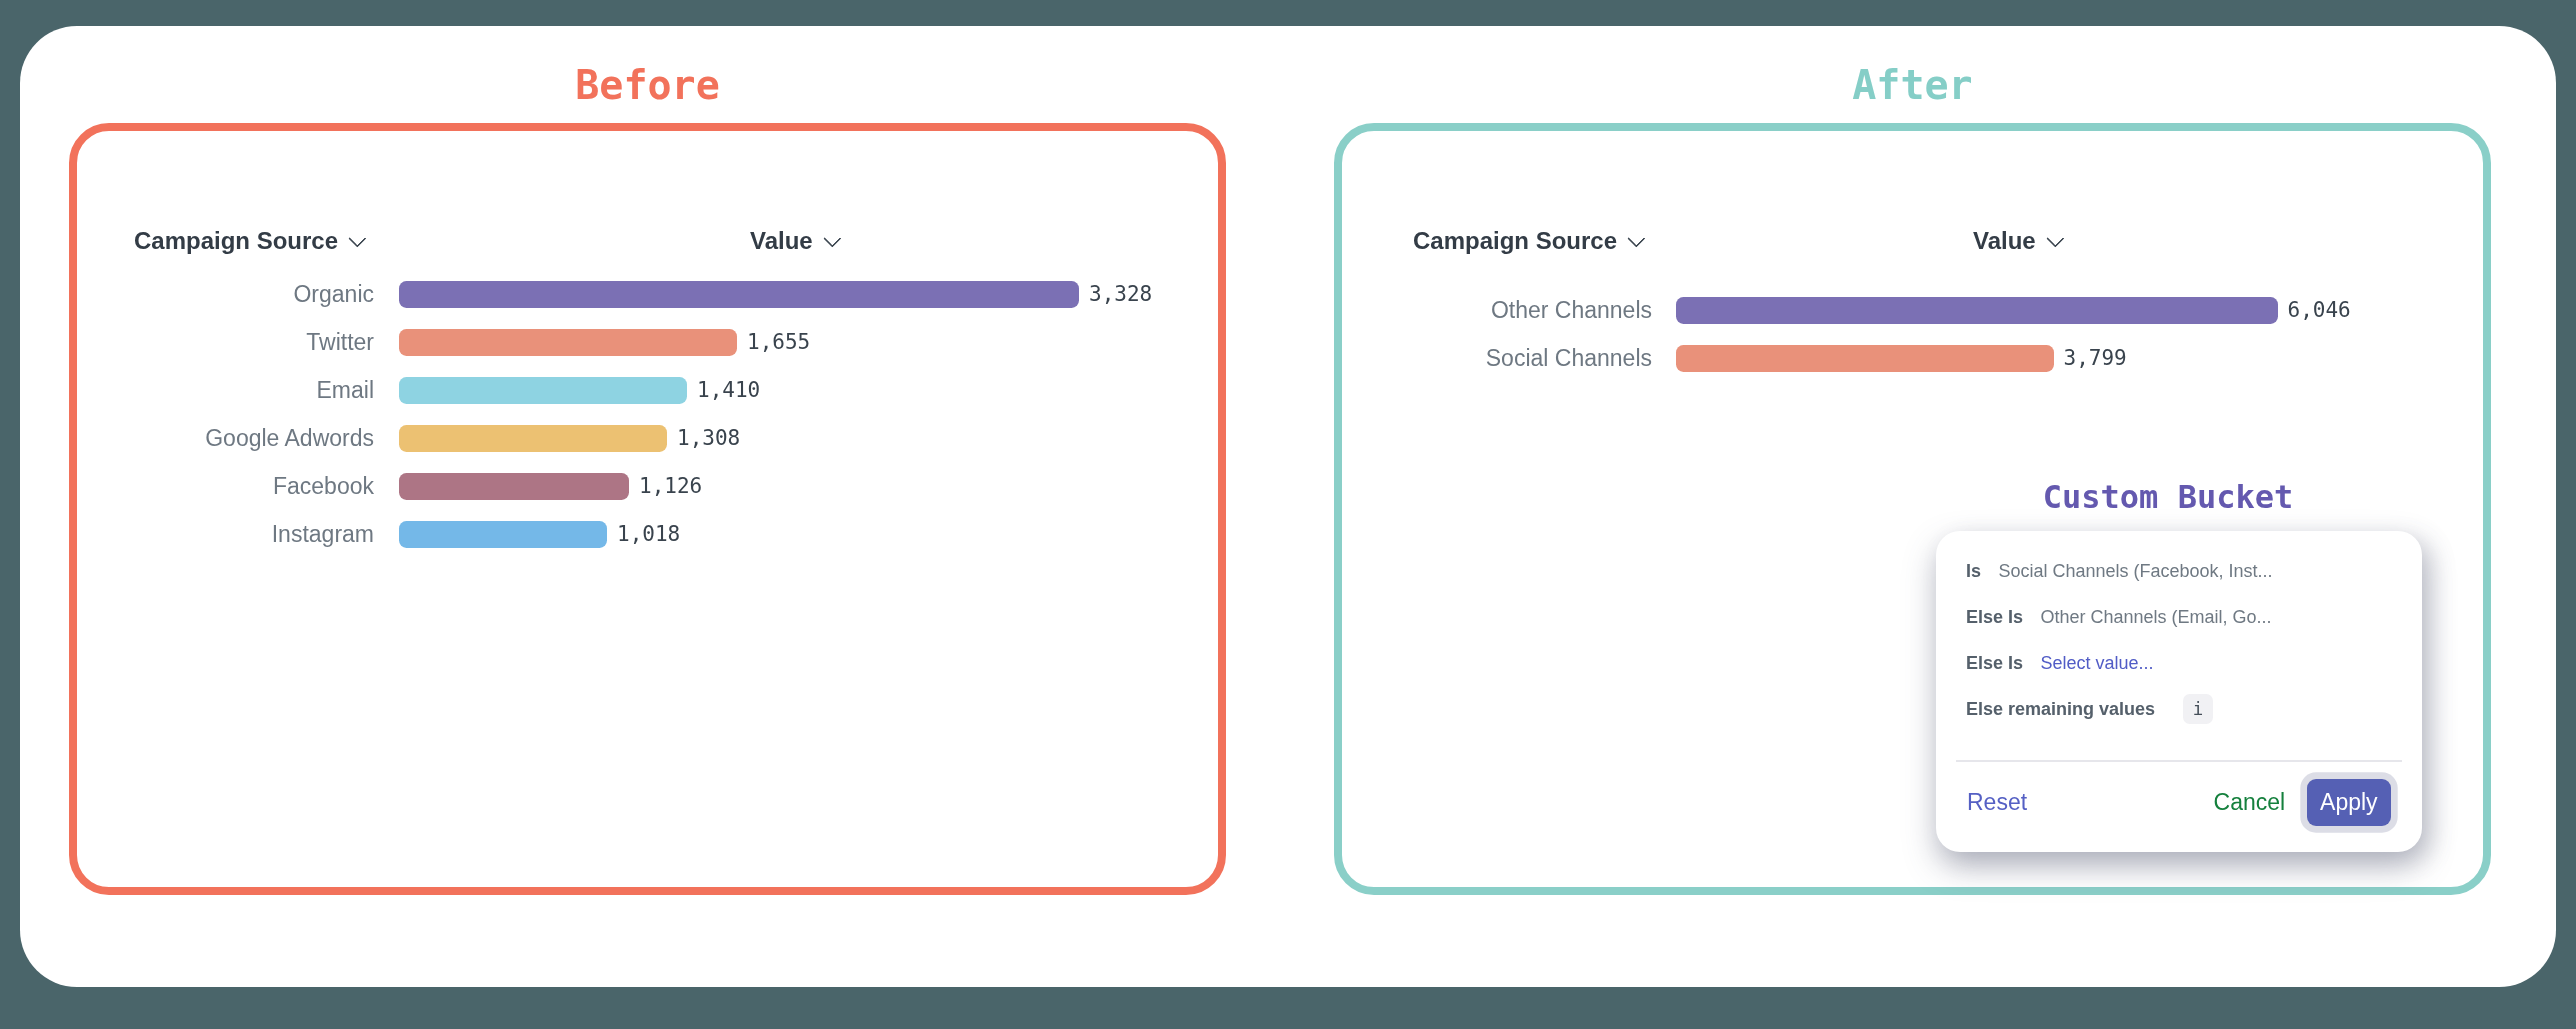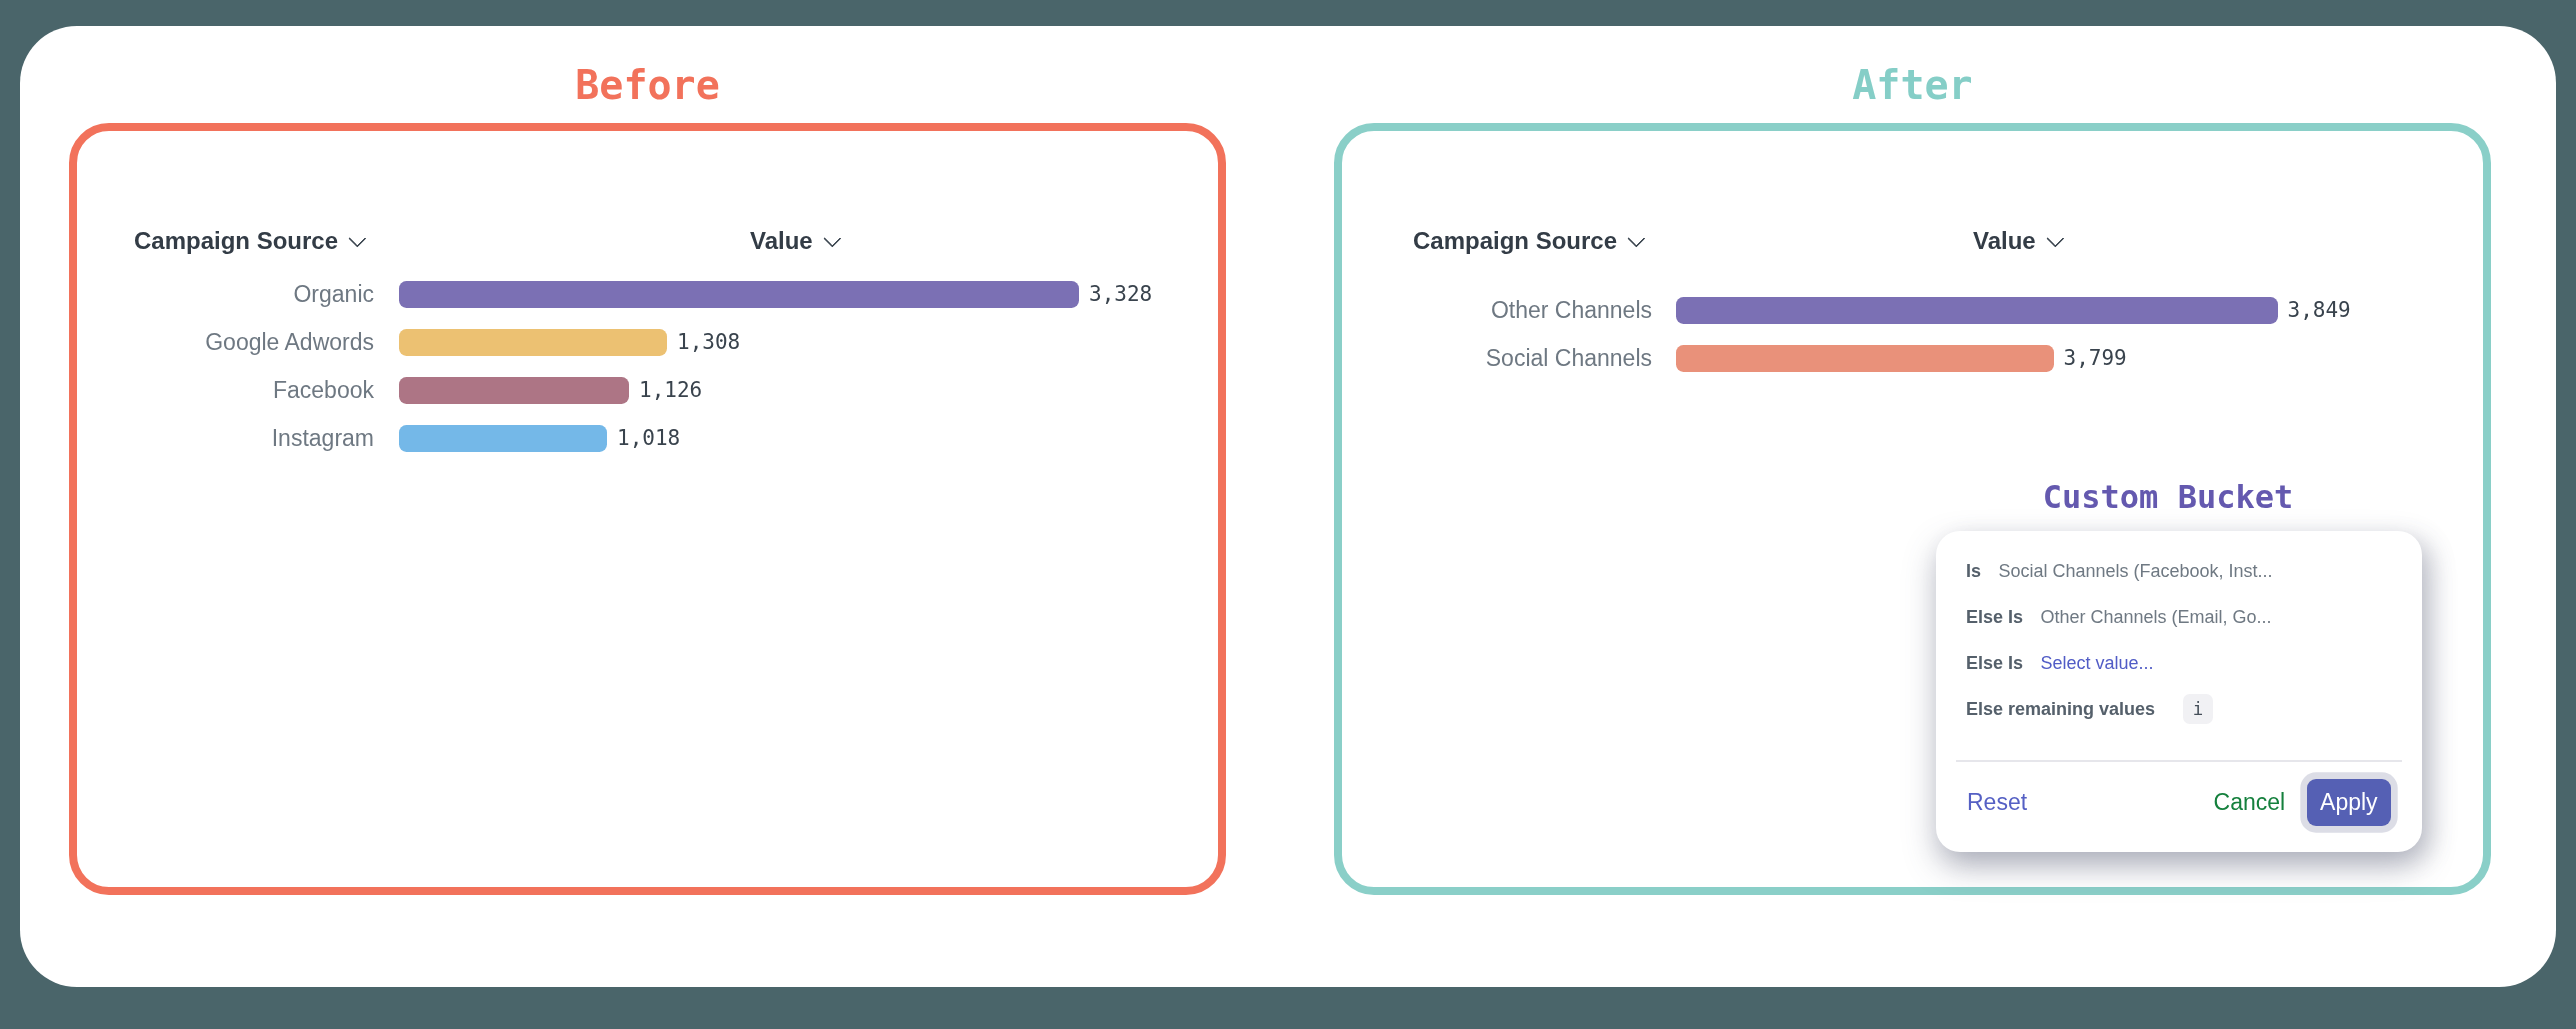--- a/index.html
+++ b/index.html
@@ -69,20 +69,30 @@
   <div class="col-header b-h2">
     <span>Value</span><span class="chev"></span>
   </div>
   <div class="rows" id="before-rows">
       <div class="crow">
         <span class="row-label">Organic</span>
         <span class="bar" style="width: 680px; background: rgb(123, 112, 180);"></span>
         <span class="row-value">3,328</span>
       </div>
       <div class="crow">
+        <span class="row-label">Twitter</span>
+        <span class="bar" style="width: 338px; background: rgb(233, 145, 122);"></span>
+        <span class="row-value">1,655</span>
+      </div>
+      <div class="crow">
+        <span class="row-label">Email</span>
+        <span class="bar" style="width: 288px; background: rgb(142, 211, 226);"></span>
+        <span class="row-value">1,410</span>
+      </div>
+      <div class="crow">
         <span class="row-label">Google Adwords</span>
         <span class="bar" style="width: 268px; background: rgb(236, 193, 114);"></span>
         <span class="row-value">1,308</span>
       </div>
       <div class="crow">
         <span class="row-label">Facebook</span>
         <span class="bar" style="width: 230px; background: rgb(173, 117, 133);"></span>
         <span class="row-value">1,126</span>
       </div>
       <div class="crow">
@@ -97,21 +107,21 @@
   <div class="col-header a-h1">
     <span>Campaign Source</span><span class="chev"></span>
   </div>
   <div class="col-header a-h2">
     <span>Value</span><span class="chev"></span>
   </div>
   <div class="rows" id="after-rows">
       <div class="crow">
         <span class="row-label">Other Channels</span>
         <span class="bar" style="width: 602px; background: rgb(123, 112, 180);"></span>
-        <span class="row-value">3,849</span>
+        <span class="row-value">6,046</span>
       </div>
       <div class="crow">
         <span class="row-label">Social Channels</span>
         <span class="bar" style="width: 378px; background: rgb(233, 145, 122);"></span>
         <span class="row-value">3,799</span>
       </div>
     </div>
 
   <div class="bucket-title">Custom Bucket</div>
   <div class="popup">

